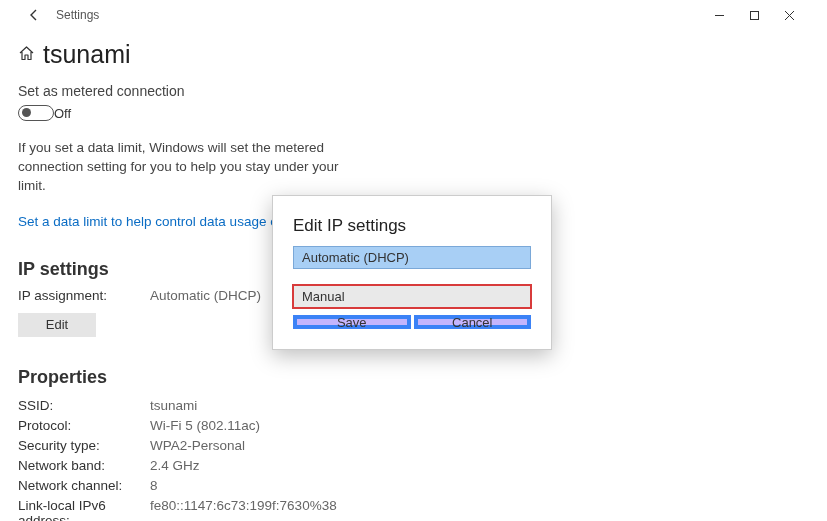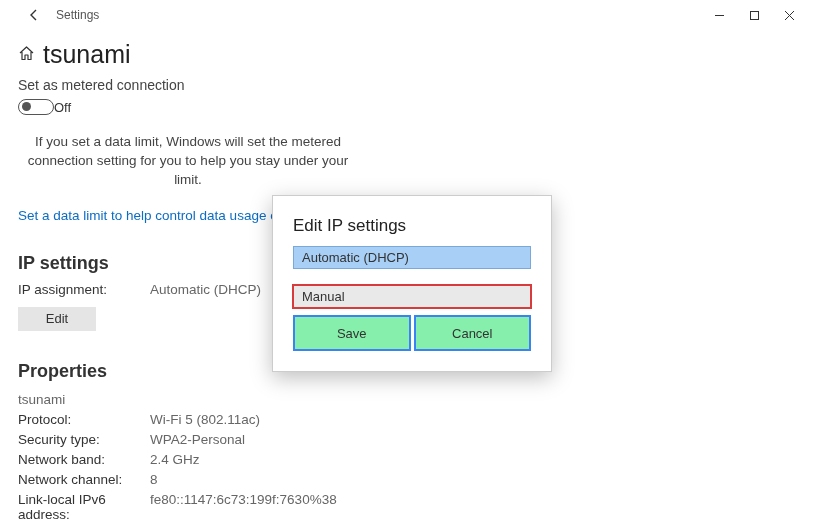--- a/index.html
+++ b/index.html
@@ -58,21 +58,21 @@
   }
   .home-icon {
     color: #333;
   }
   .nw-title {
     font-size: 25px;
     font-weight: 400;
     color: #222;
   }
   .metered-label {
-    margin-top: 8px;
+    margin-top: 14px;
     font-size: 14px;
     color: #444;
   }
   .toggle-row {
     display: flex;
     align-items: center;
     gap: 0;
     margin-top: 6px;
   }
   .toggle {
@@ -91,21 +91,20 @@
     position: absolute;
     left: 3px;
     top: 2px;
   }
   .help-text {
     margin-top: 18px;
     font-size: 13.5px;
     color: #444;
     line-height: 1.4;
     max-width: 340px;
-    text-align: center;
   }
   .link {
     margin-top: 18px;
     font-size: 13.5px;
     color: #0a6cc4;
     cursor: pointer;
   }
   .section-h {
     font-size: 18px;
     font-weight: 700;
@@ -178,23 +177,23 @@
     border-color: #999;
     margin-top: 16px;
   }
   .dialog-buttons {
     display: flex;
     gap: 3px;
     margin-top: 7px;
   }
   .dialog-btn {
     flex: 1;
-    height: 36px;
-    background: #86efac;
-    border: 2px solid #3b82f6;
+    height: 14px;
+    background: #c4b5fd;
+    border: 4px solid #3b82f6;
     font-size: 13px;
     color: #333;
     cursor: pointer;
     display: flex;
     align-items: center;
     justify-content: center;
   }
 </style>
 </head>
 <body>
@@ -249,20 +248,21 @@
   <div class="section-h">IP settings</div>
   <div class="kv">
     <div class="kv-label">IP assignment:</div>
     <div class="kv-value">Automatic (DHCP)</div>
   </div>
   <div class="edit-btn">Edit</div>
 
   <div class="section-h">Properties</div>
   <div class="props" id="props-container">
       <div class="kv">
+        <div class="kv-label">SSID:</div>
         <div class="kv-value">tsunami</div>
       </div>
       <div class="kv">
         <div class="kv-label">Protocol:</div>
         <div class="kv-value">Wi-Fi 5 (802.11ac)</div>
       </div>
       <div class="kv">
         <div class="kv-label">Security type:</div>
         <div class="kv-value">WPA2-Personal</div>
       </div>

